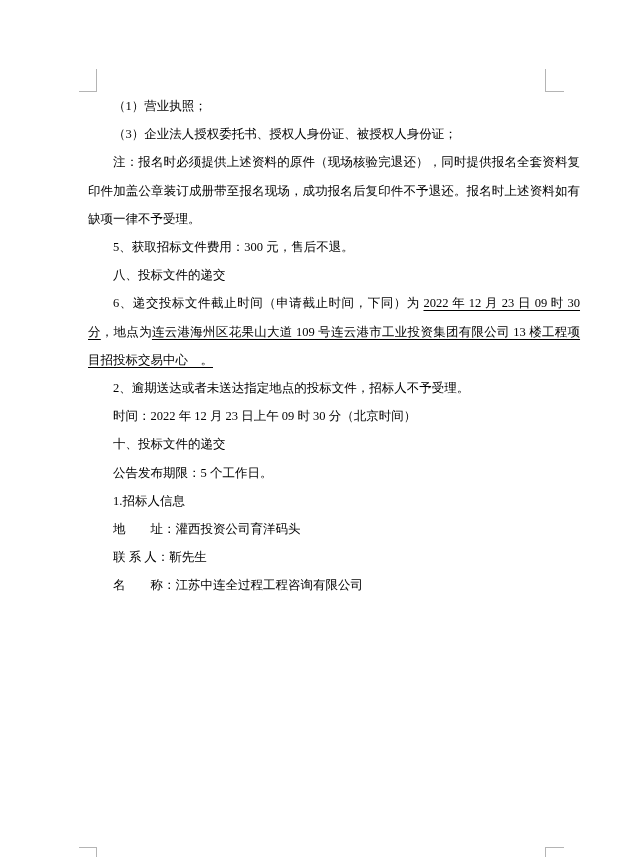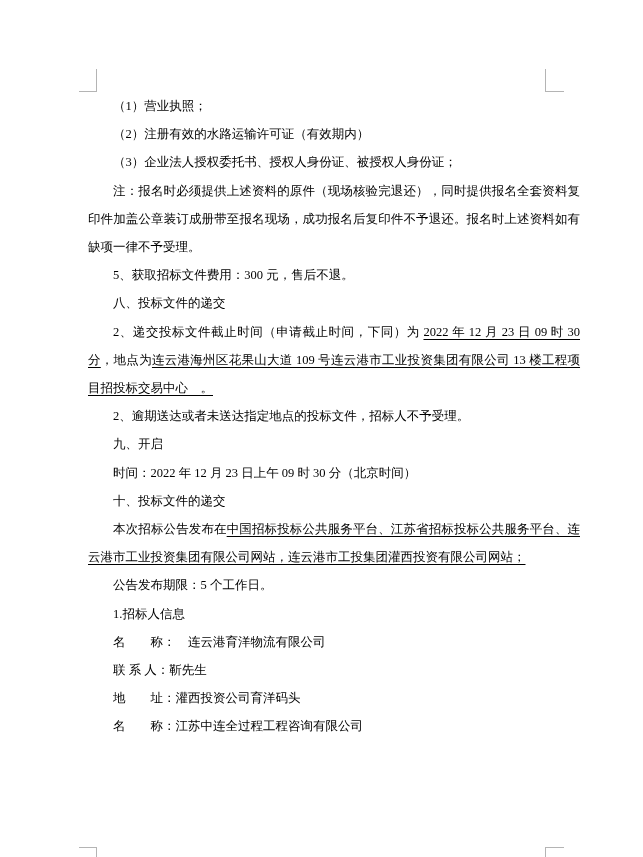--- a/index.html
+++ b/index.html
@@ -30,41 +30,37 @@
 <div class="page">
 
   <div class="crop crop-tl"></div>
   <div class="crop crop-tr"></div>
   <div class="crop crop-bl"></div>
   <div class="crop crop-br"></div>
 
   <div class="content">
 
     <p>（1）营业执照；</p>
-    <p>（2）注册有效的水路运输许可证（有效期内）</p>
     <p>（3）企业法人授权委托书、授权人身份证、被授权人身份证；</p>
     <p>注：报名时必须提供上述资料的原件（现场核验完退还），同时提供报名全套资料复印件加盖公章装订成册带至报名现场，成功报名后复印件不予退还。报名时上述资料如有缺项一律不予受理。</p>
     <p>5、获取招标文件费用：300 元，售后不退。</p>
 
     <p class="bold">八、投标文件的递交</p>
 
-    <p><span>2、递交投标文件截止时间（申请截止时间，下同）为 </span><span class="bold u">2022 年 12 月 23 日 09 时 30 分</span><span>，地点为</span><span class="u">连云港海州区花果山大道 109 号连云港市工业投资集团有限公司 13 楼工程项目招投标交易中心　。</span></p>
+    <p><span>6、递交投标文件截止时间（申请截止时间，下同）为 </span><span class="bold u">2022 年 12 月 23 日 09 时 30 分</span><span>，地点为</span><span class="u">连云港海州区花果山大道 109 号连云港市工业投资集团有限公司 13 楼工程项目招投标交易中心　。</span></p>
 
     <p>2、逾期送达或者未送达指定地点的投标文件，招标人不予受理。</p>
 
-    <p class="bold">九、开启</p>
     <p>时间：2022 年 12 月 23 日上午 09 时 30 分（北京时间）</p>
 
     <p class="bold">十、投标文件的递交</p>
-    <p><span>本次招标公告发布在</span><span class="bold u">中国招标投标公共服务平台、江苏省招标投标公共服务平台、连云港市工业投资集团有限公司网站，连云港市工投集团灌西投资有限公司网站；</span></p>
 
     <p>公告发布期限：5 个工作日。</p>
 
 
     <p>1.招标人信息</p>
-    <p><span>名　　称：　</span><span>连云港育洋物流有限公司</span></p>
+    <p><span>地　　址：</span><span>灌西投资公司育洋码头</span></p>
     <p><span>联 系 人：</span><span>靳先生</span></p>
-    <p><span>地　　址：</span><span>灌西投资公司育洋码头</span></p>
 
     <p><span>名　　称：</span><span>江苏中连全过程工程咨询有限公司</span></p>
 
   </div>
 </div>
 
 </body></html>

